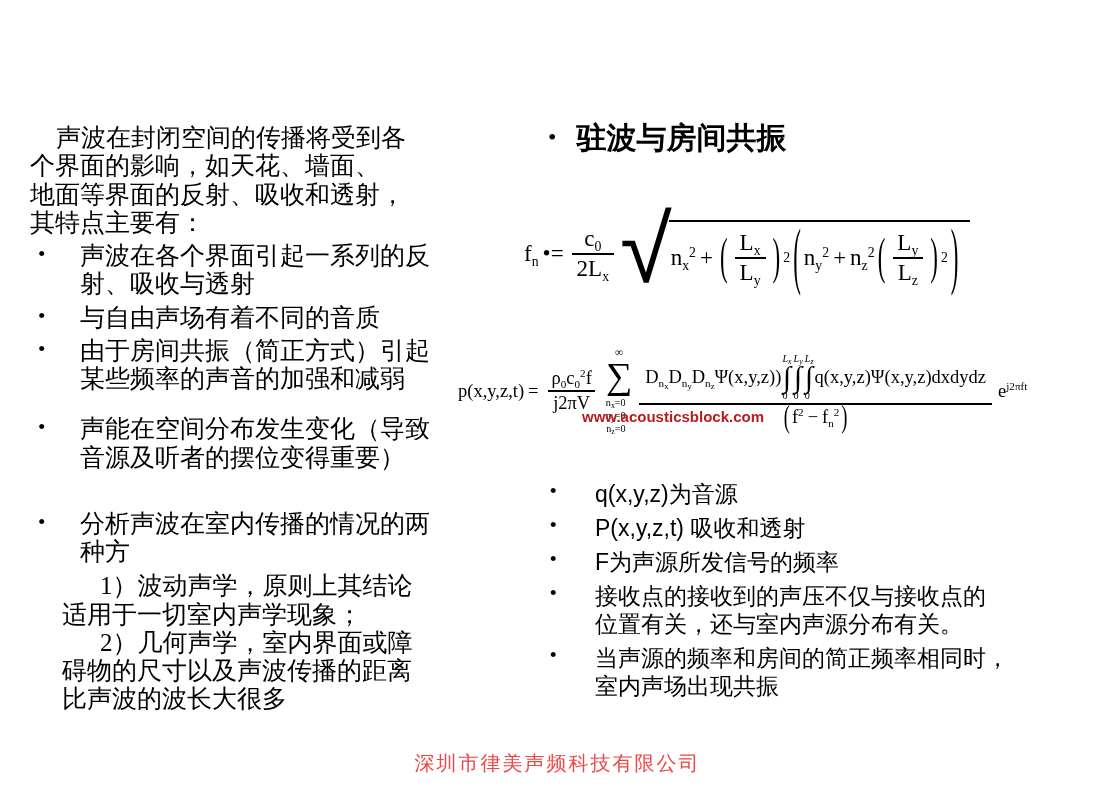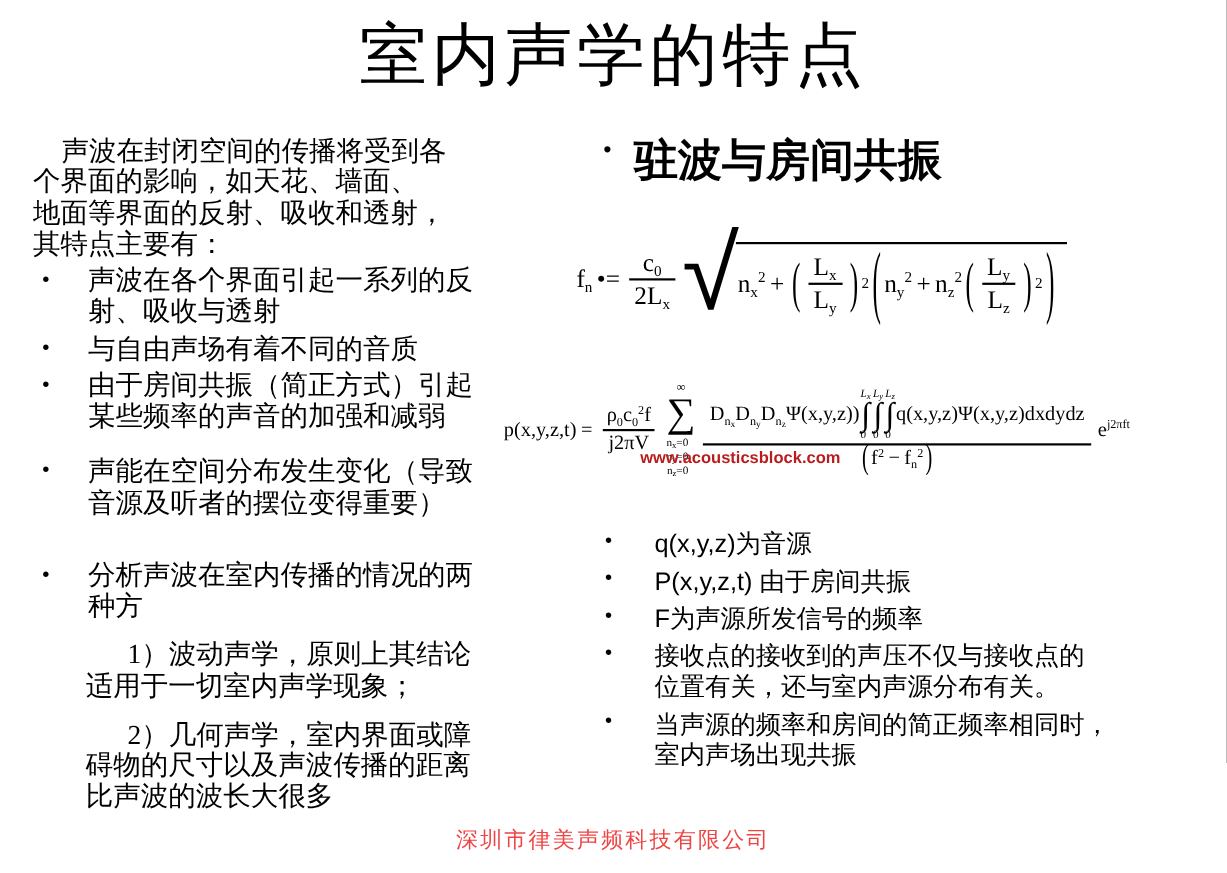--- a/index.html
+++ b/index.html
@@ -14,26 +14,26 @@
   .left-col{position:absolute;left:30px;top:124px;width:445px;
             font-size:25px;line-height:1.13;}
   .intro{margin:0;text-indent:26px;white-space:pre-wrap;}
   .blist{list-style:none;margin:2px 0 0 0;padding:0;}
   .blist li{position:relative;padding-left:50px;margin-top:5px;}
   .blist .blt{position:absolute;left:8px;top:0;font-size:0.85em;}
   li.gap1{margin-top:22px;}
   li.gap2{margin-top:38px;}
   .txt{white-space:pre-wrap;}
   .numbered{margin:6px 0 0 32px;}
-  .num-item{margin:16px;text-indent:38px;white-space:pre-wrap;}
+  .num-item{margin:0;text-indent:38px;white-space:pre-wrap;}
 
   
   .rc-heading{position:absolute;left:548px;top:118px;display:flex;align-items:flex-start;}
   .rc-heading .hblt{font-size:24px;line-height:38px;margin-right:20px;}
-  .rc-heading .htext{font-size:40px;font-weight:bold;font-family:"Liberation Sans",sans-serif;}
+  .rc-heading .htext{font-size:30px;font-weight:bold;font-family:"Liberation Sans",sans-serif;}
 
   .right-list{list-style:none;position:absolute;left:545px;top:474px;width:565px;
               margin:0;padding:0;font-size:23px;line-height:1.22;
               font-family:"Liberation Sans",sans-serif;}
   .right-list li{position:relative;padding-left:50px;margin-top:6px;}
   .right-list .blt{position:absolute;left:5px;top:0;font-size:0.8em;}
 
   
   .footer{position:absolute;left:0;right:0;top:750px;text-align:center;
           color:#ef4444;font-size:20px;letter-spacing:2px;}
@@ -82,21 +82,20 @@
 
   .etok{margin-left:4px;}
   .watermark{position:absolute;left:124px;top:82px;color:#b91c1c;
              font-family:"Liberation Sans",sans-serif;font-weight:bold;font-size:15px;}
 </style>
 </head>
 <body>
 
 <div class="slide">
 
-  <h1 class="title">室内声学的特点</h1>
 
   <div class="left-col">
     <p class="intro">声波在封闭空间的传播将受到各
 个界面的影响，如天花、墙面、
 地面等界面的反射、吸收和透射，
 其特点主要有：</p>
     <ul class="blist">
       <li>
         <span class="blt">•</span>
         <span class="txt">声波在各个界面引起一系列的反
@@ -222,21 +221,21 @@
     <span class="watermark">www.acousticsblock.com</span>
   </div>
 
   <ul class="right-list">
     <li>
       <span class="blt">•</span>
       <span class="txt">q(x,y,z)为音源</span>
     </li>
     <li>
       <span class="blt">•</span>
-      <span class="txt">P(x,y,z,t) 由于房间共振</span>
+      <span class="txt">P(x,y,z,t) 吸收和透射</span>
     </li>
     <li>
       <span class="blt">•</span>
       <span class="txt">F为声源所发信号的频率</span>
     </li>
     <li>
       <span class="blt">•</span>
       <span class="txt">接收点的接收到的声压不仅与接收点的
 位置有关，还与室内声源分布有关。</span>
     </li>

